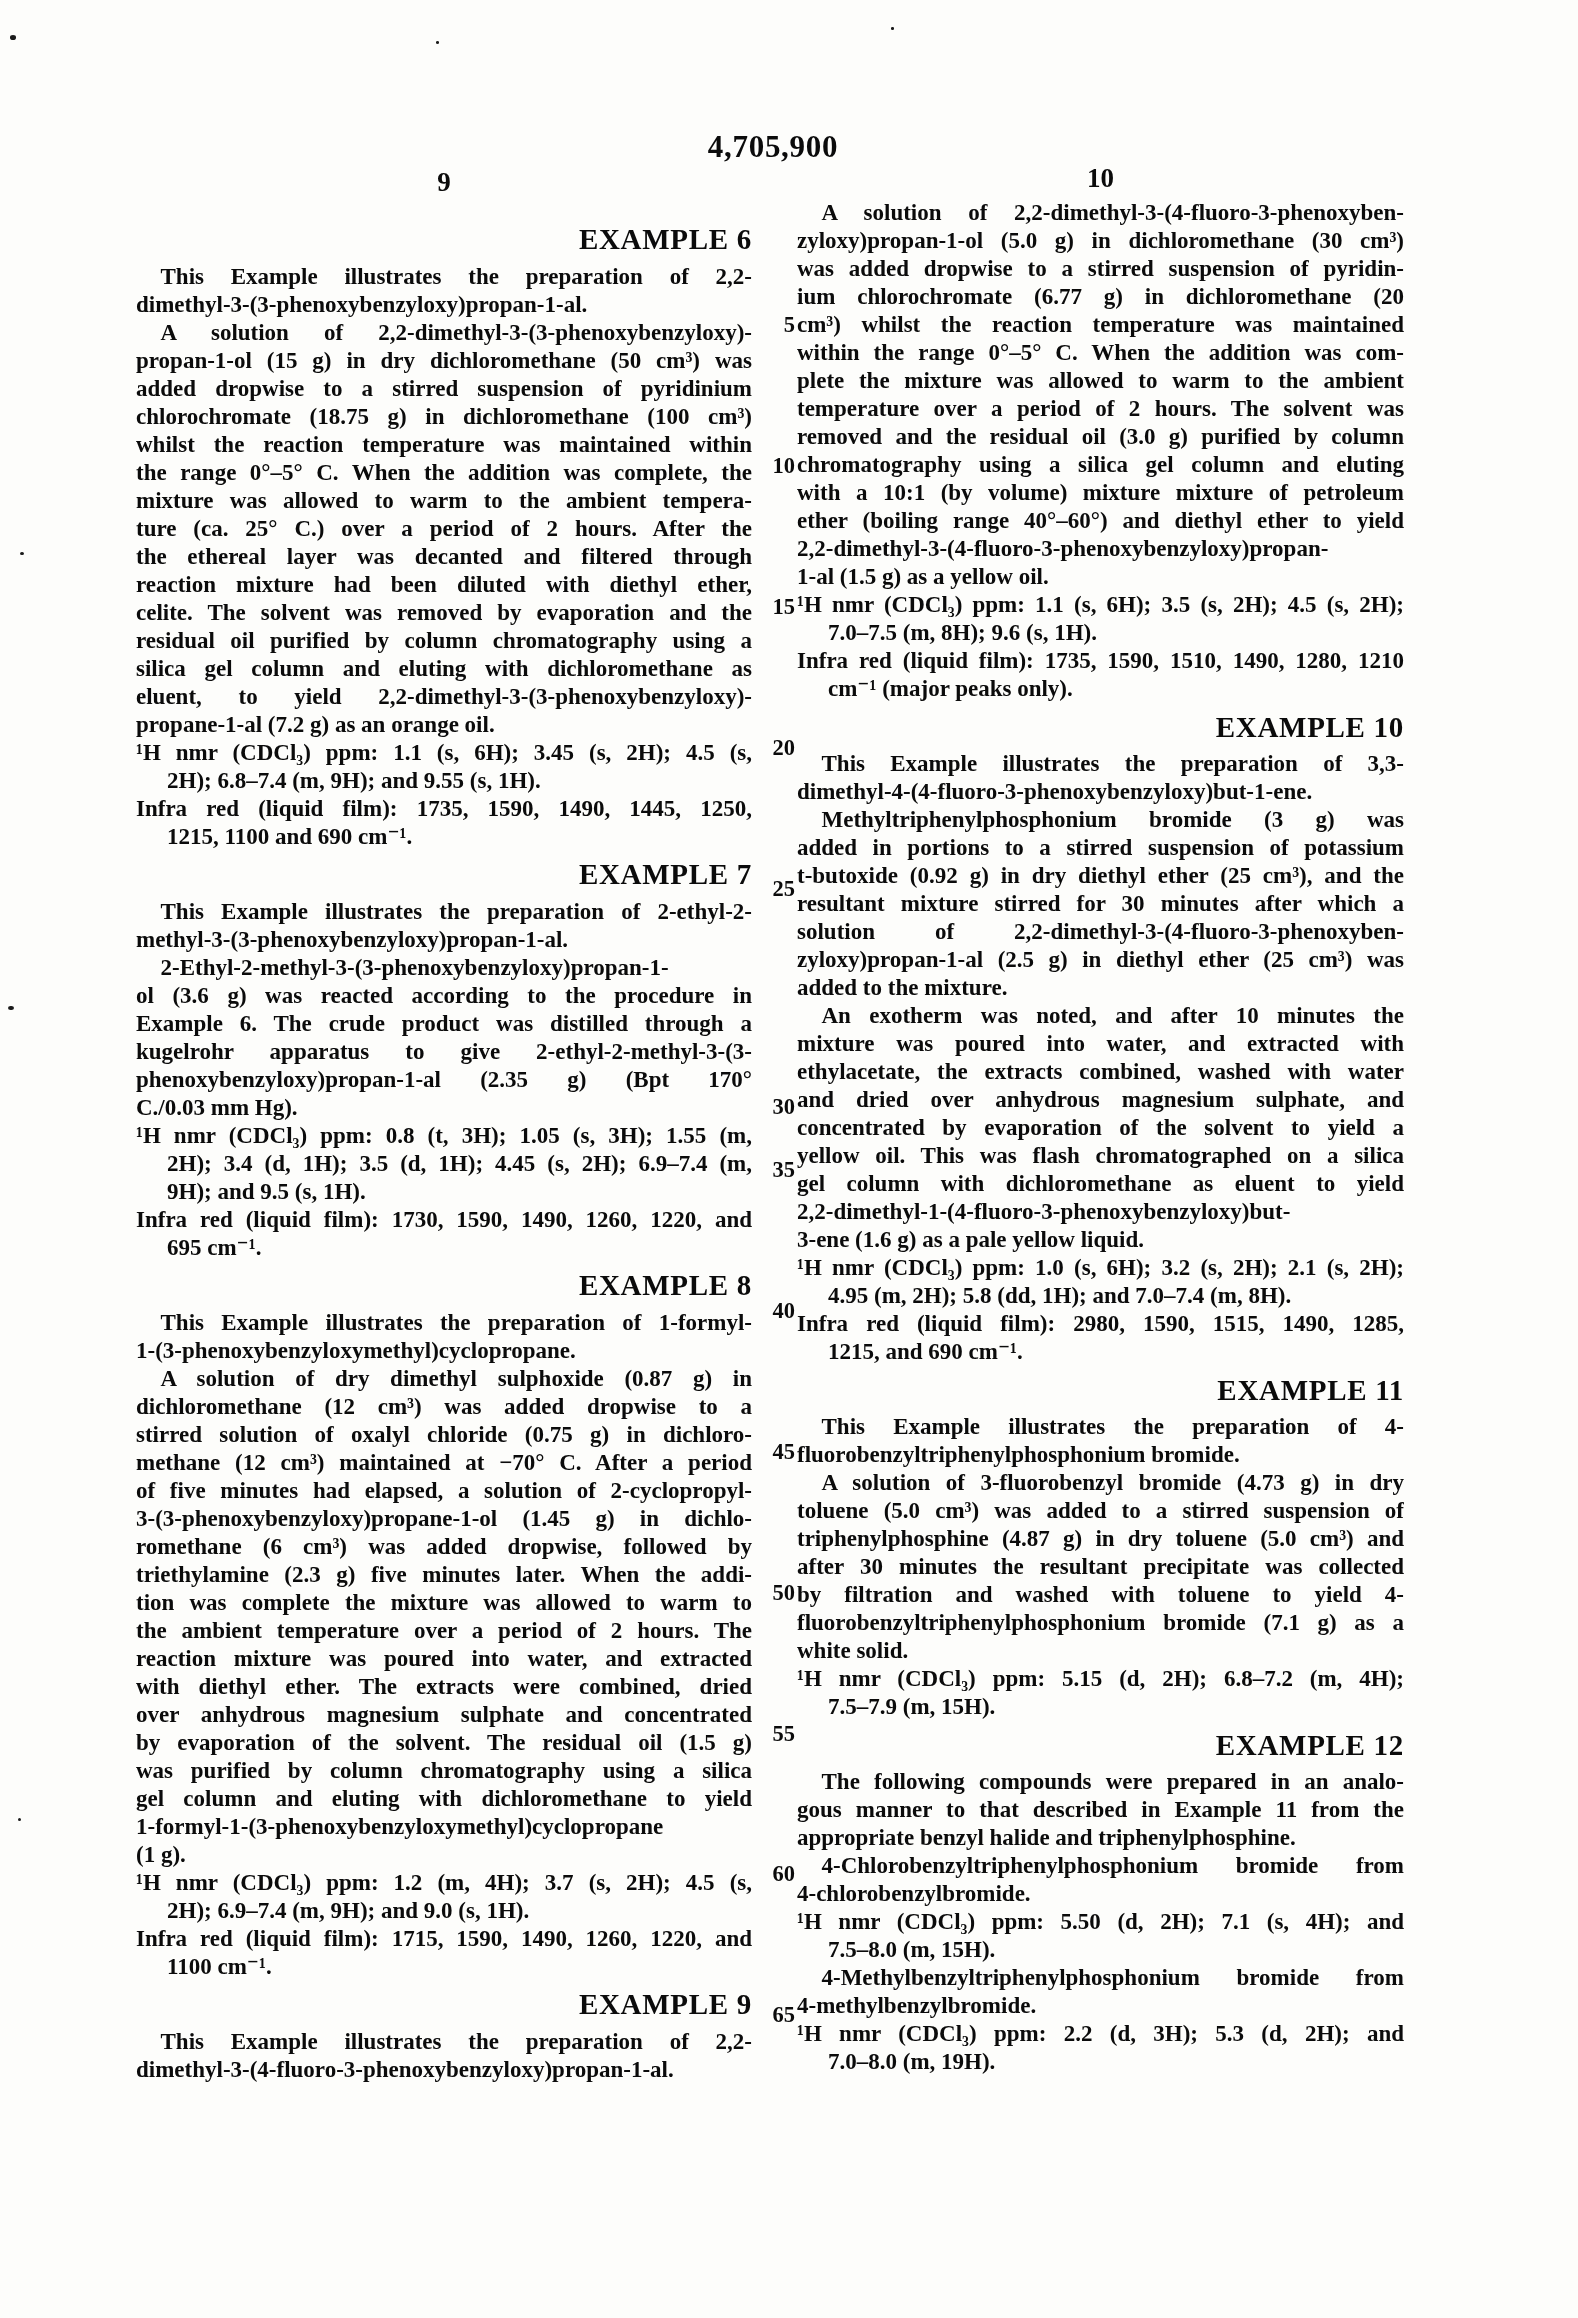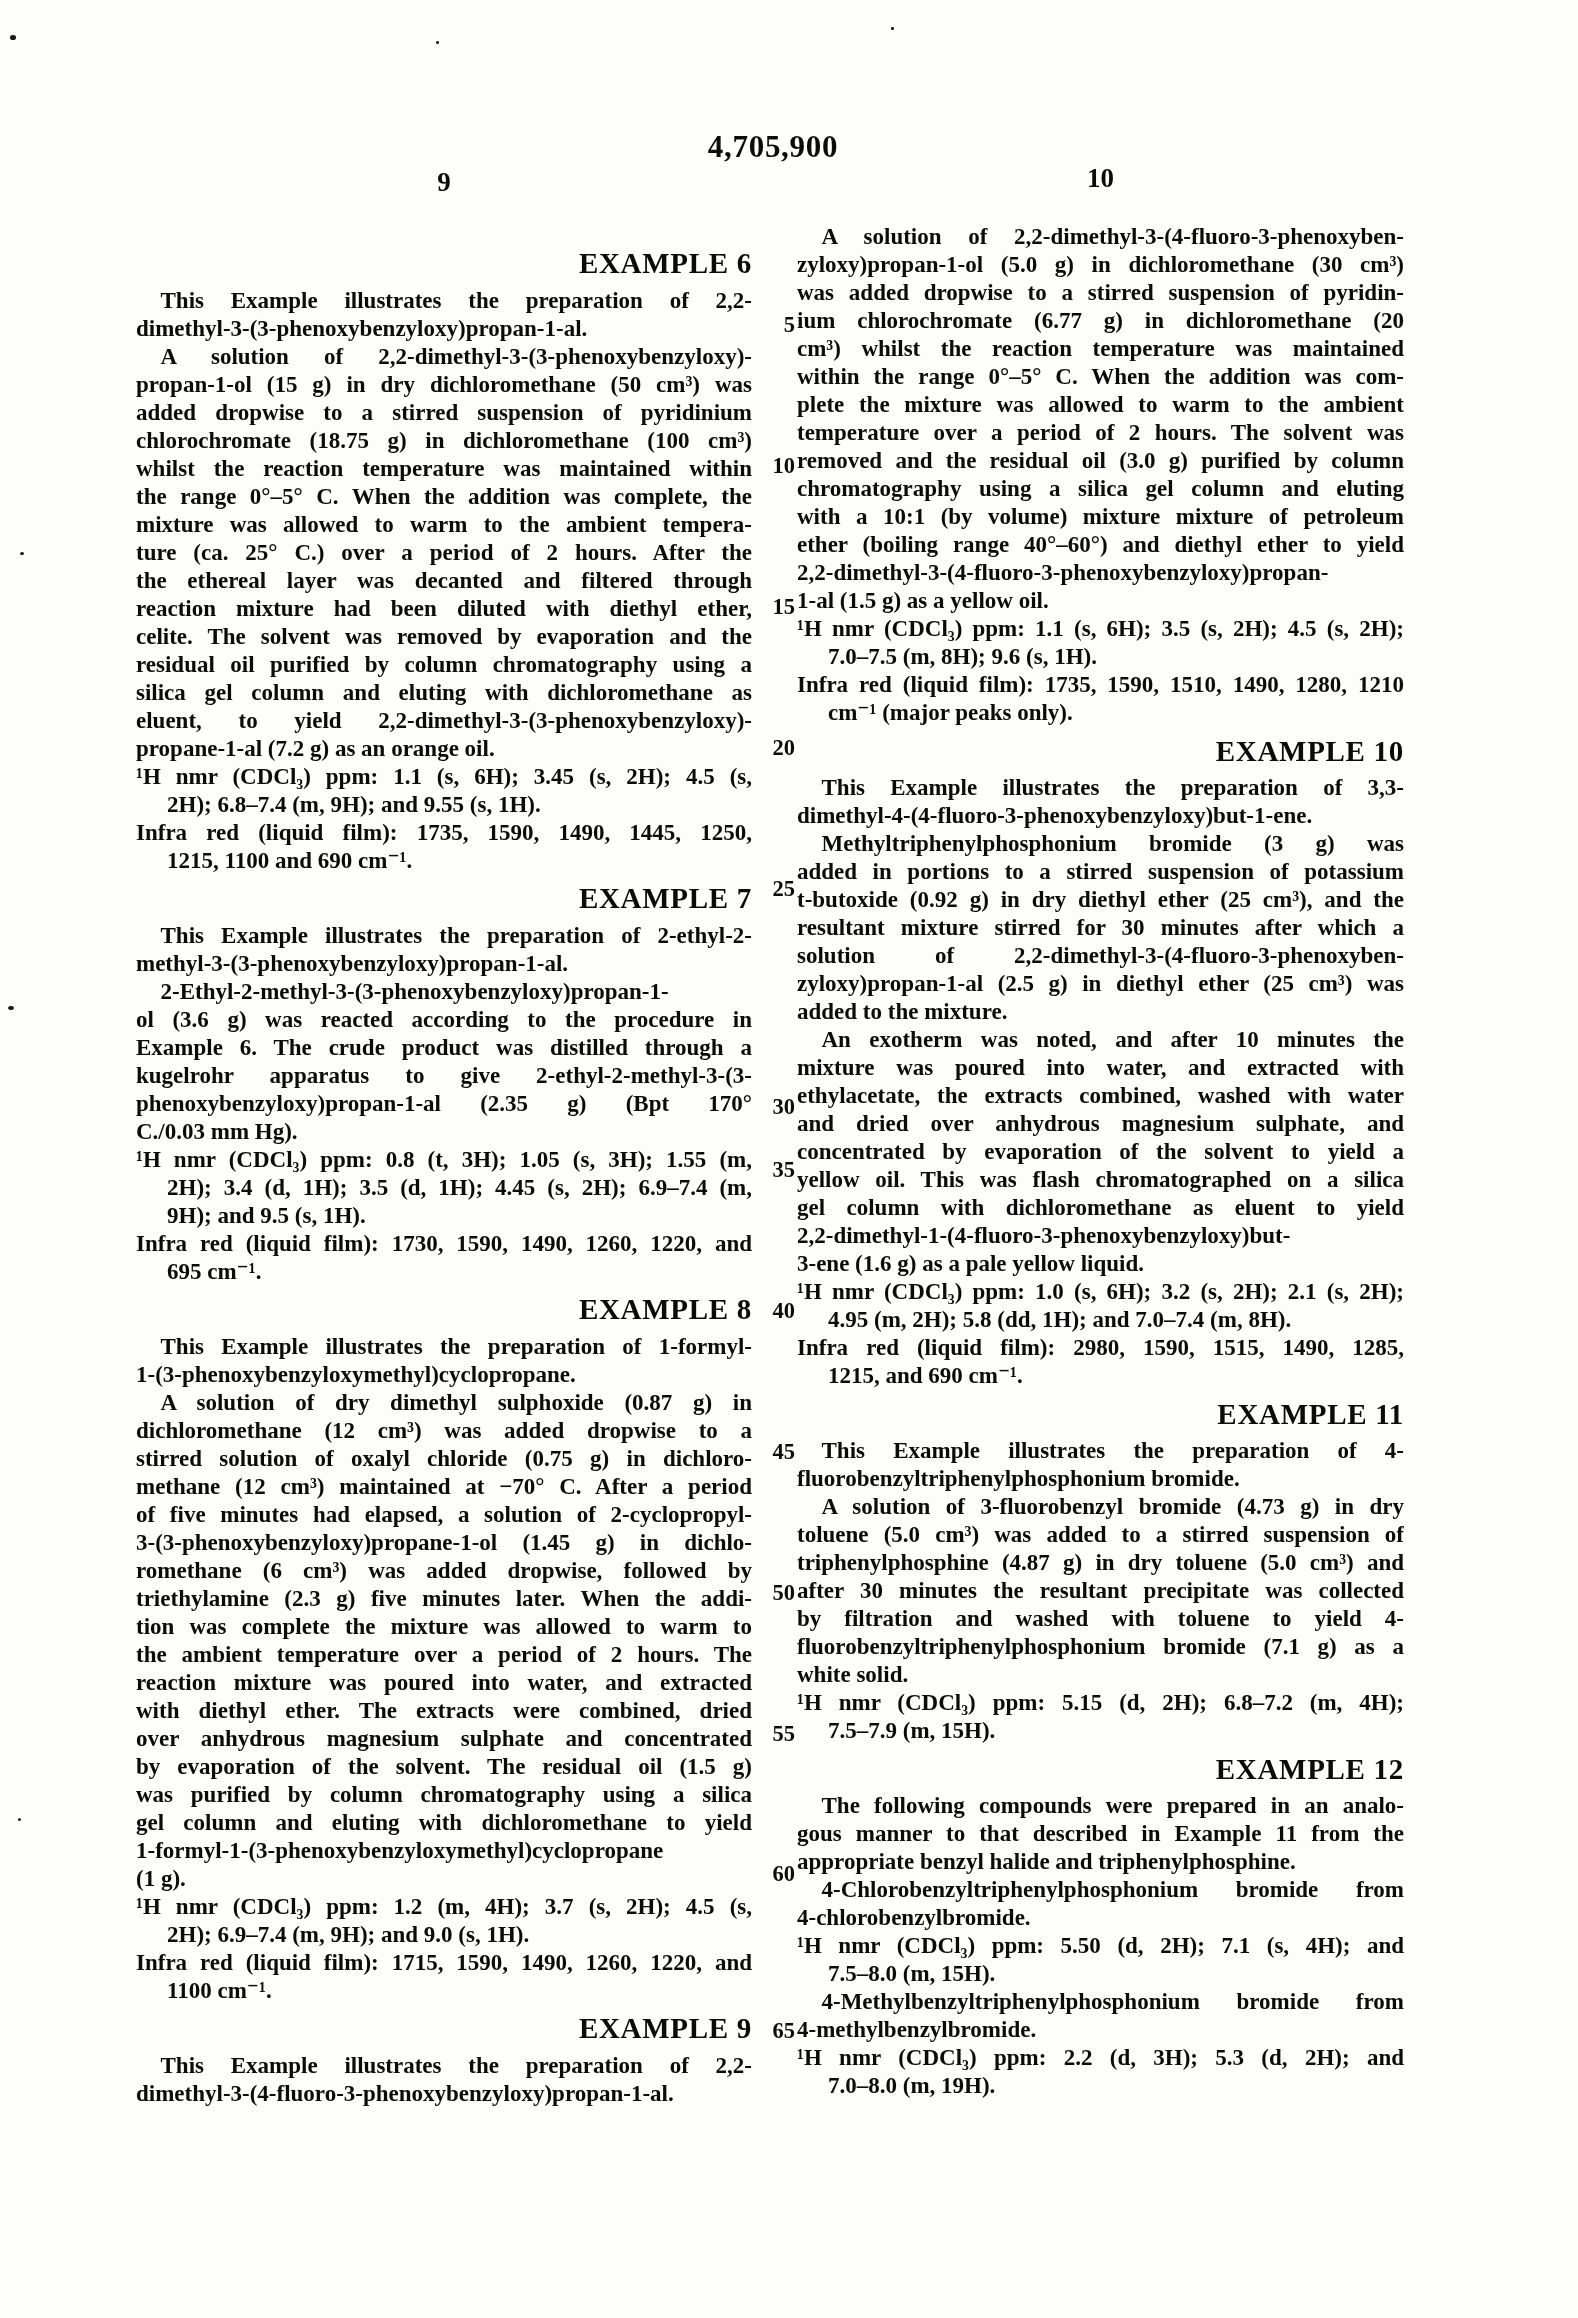--- a/index.html
+++ b/index.html
@@ -12,21 +12,21 @@
     font-weight:bold;
     overflow:hidden;
   }
   .patnum{
     position:absolute;left:637px;top:129px;width:272px;
     text-align:center;font-size:31px;letter-spacing:0.7px;
   }
   .colnum{position:absolute;font-size:27px;}
   #colnum-left{left:136px;top:167px;width:616px;text-align:center;}
   #colnum-right{left:797px;top:163px;width:607px;text-align:center;}
-  .column{position:absolute;margin-top:24px;}
+  .column{position:absolute;}
   #col-left{left:136px;top:225px;width:616px;}
   #col-right{left:797px;top:199px;width:607px;}
   .line{
     height:28px;line-height:28px;font-size:23px;
     overflow:hidden;text-align:left;
   }
   .line.j{text-align:justify;}
   .line.j::after{content:"";display:inline-block;width:100%;height:0;vertical-align:top;}
   .line.i-f{text-indent:24.5px;}
   .line.i-h{text-indent:31px;}
@@ -189,21 +189,21 @@
       <div class="gutter-num" style="top: 593px;">15</div>
       <div class="gutter-num" style="top: 734px;">20</div>
       <div class="gutter-num" style="top: 875px;">25</div>
       <div class="gutter-num" style="top: 1073px; margin-top: 20px;">30</div>
       <div class="gutter-num" style="top: 1156px;">35</div>
       <div class="gutter-num" style="top: 1297px;">40</div>
       <div class="gutter-num" style="top: 1438px;">45</div>
       <div class="gutter-num" style="top: 1579px;">50</div>
       <div class="gutter-num" style="top: 1720px;">55</div>
       <div class="gutter-num" style="top: 1860px;">60</div>
-      <div class="gutter-num" style="top: 2001px; margin-top: 16px;">65</div>
+      <div class="gutter-num" style="top: 2001px;">65</div>
     </div>
 
   <div class="speck" style="left:9.5px;top:35px;width:6.1px;height:4.8px;"></div>
   <div class="speck" style="left:20.4px;top:552px;width:4.1px;height:3.4px;"></div>
   <div class="speck" style="left:8.2px;top:1006px;width:5.4px;height:4.1px;"></div>
   <div class="speck" style="left:17.7px;top:1818px;width:3.4px;height:3.4px;"></div>
   <div class="speck" style="left:436px;top:41px;width:3.4px;height:2.7px;"></div>
   <div class="speck" style="left:891px;top:27px;width:2.7px;height:2.7px;"></div>
 </div>
 

